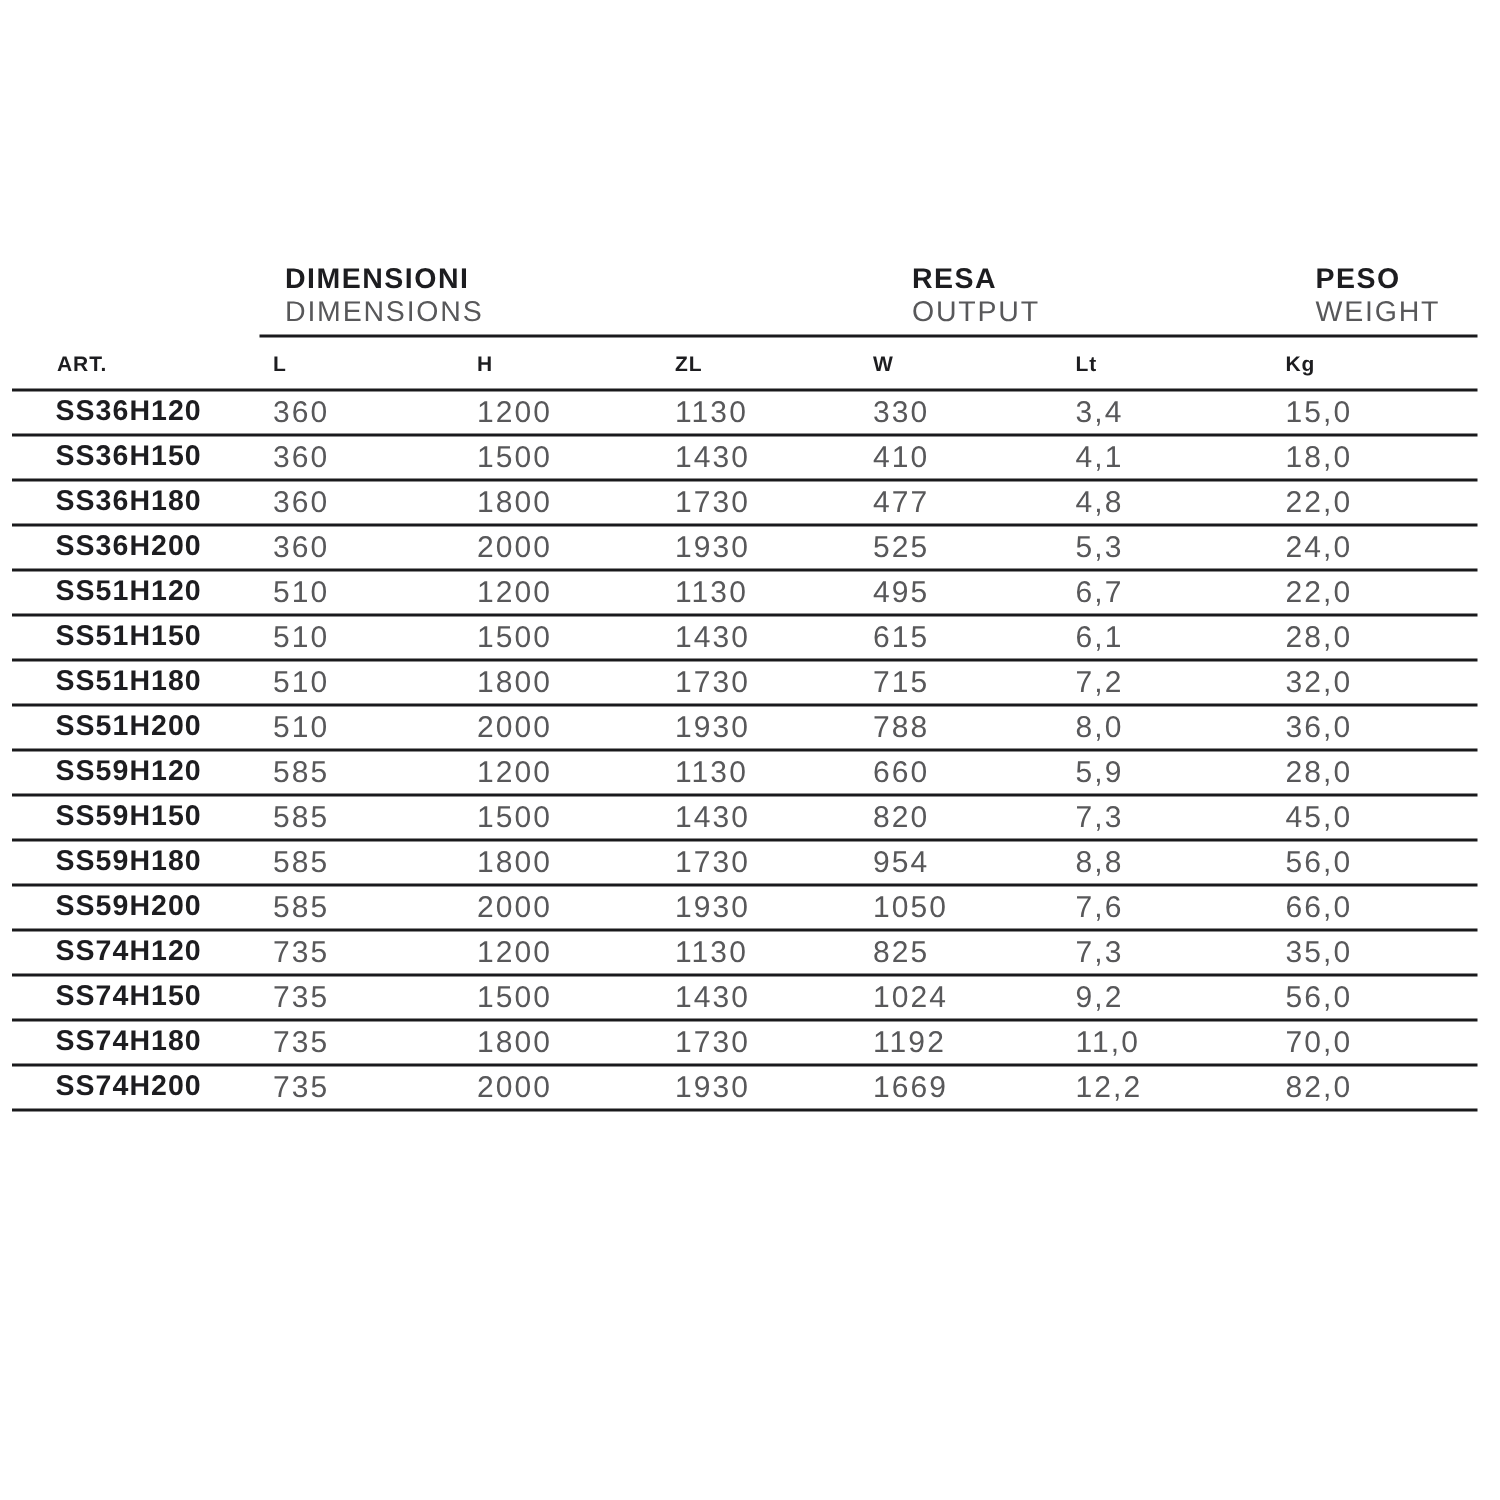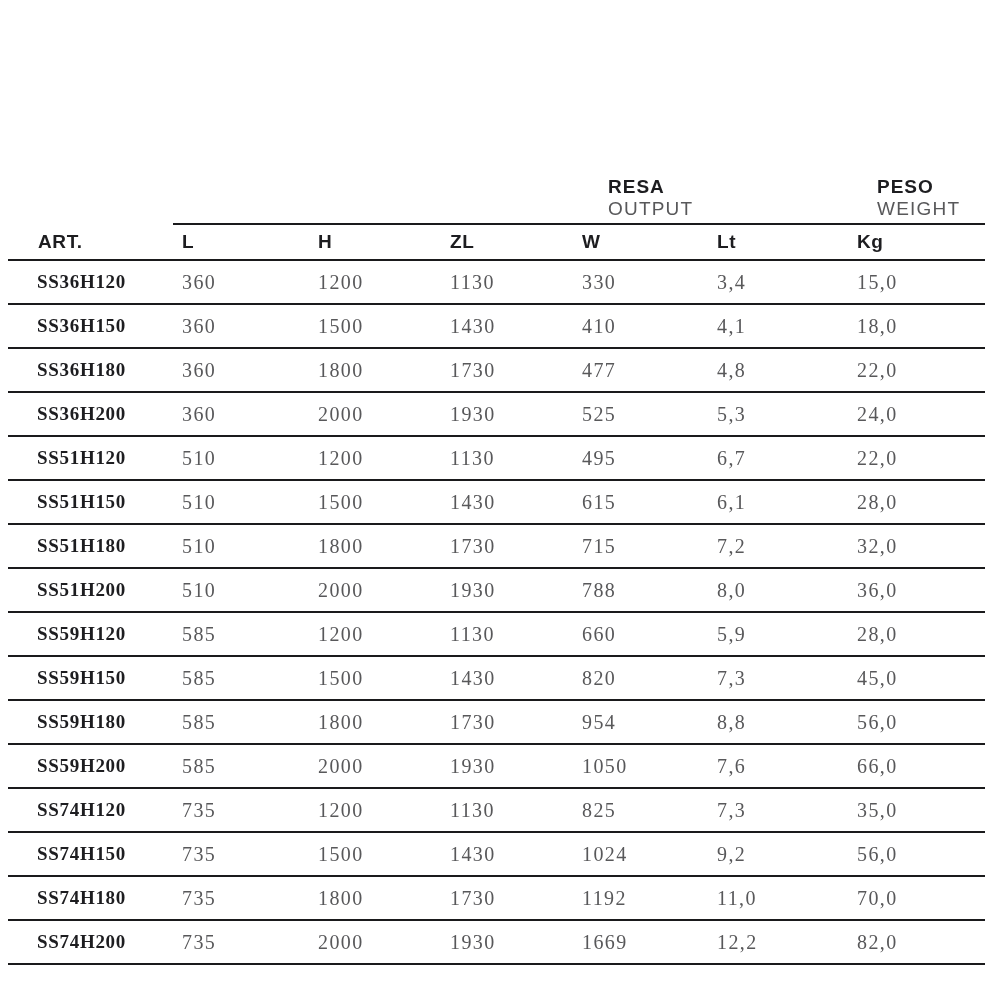--- a/index.html
+++ b/index.html
@@ -62,32 +62,31 @@
     grid-template-columns:174px 136px 132px 132px 135px 140px 128px;
     align-items:center;
   }
 
   
   .unit-row{
     height:36px;
     border-bottom:2.5px solid var(--line);
   }
   .unit-cell{
-    font-size:19px;
+    font-size:14px;
     font-weight:700;
     letter-spacing:0.6px;
     color:var(--dark);
   }
   .unit-art{padding-left:30px;}
 
   
   .row{
-    height:44px;
+    height:30px;
     border-bottom:2px solid var(--line);
-    font-family:Liberation Serif, serif;
   }
   .c{
     font-size:20px;
     font-weight:400;
     letter-spacing:1.4px;
     color:var(--light);
     white-space:nowrap;
   }
   .c-art{
     padding-left:29px;
@@ -97,20 +96,24 @@
     color:var(--dark);
   }
 </style>
 </head>
 <body>
 
 <div class="sheet">
 
   <div class="group-row">
     <div class="group-area">
+      <div class="group g0">
+        <div class="group-title">DIMENSIONI</div>
+        <div class="group-subtitle">DIMENSIONS</div>
+      </div>
       <div class="group g1">
         <div class="group-title">RESA</div>
         <div class="group-subtitle">OUTPUT</div>
       </div>
       <div class="group g3">
         <div class="group-title">PESO</div>
         <div class="group-subtitle">WEIGHT</div>
       </div>
     </div>
   </div>

